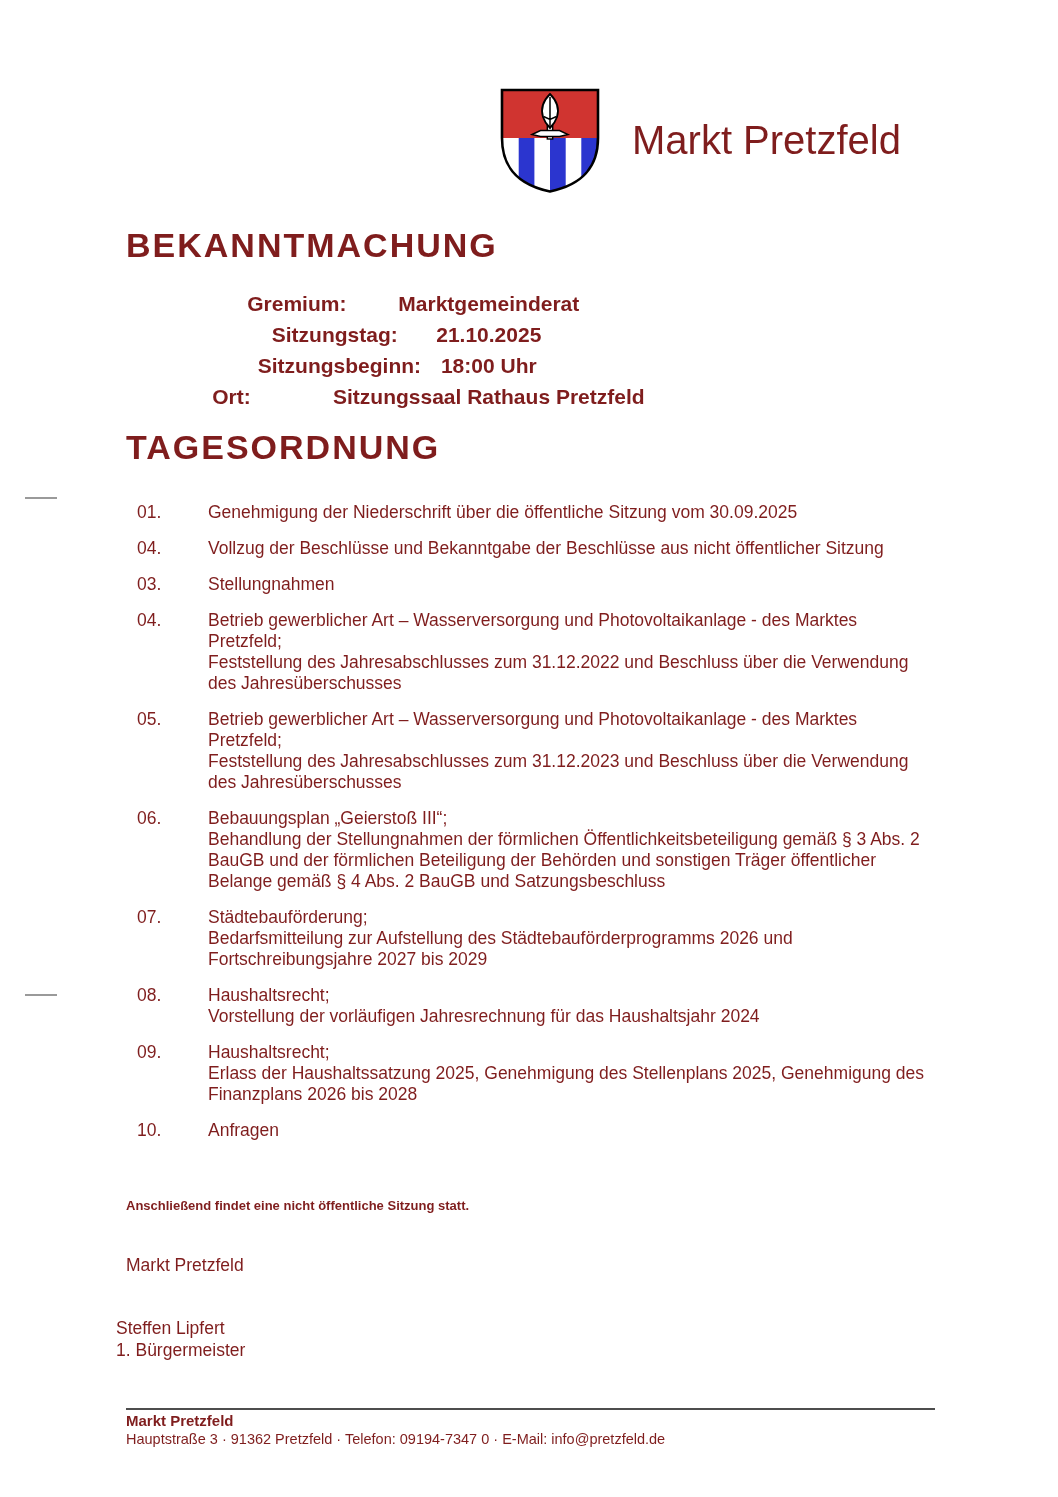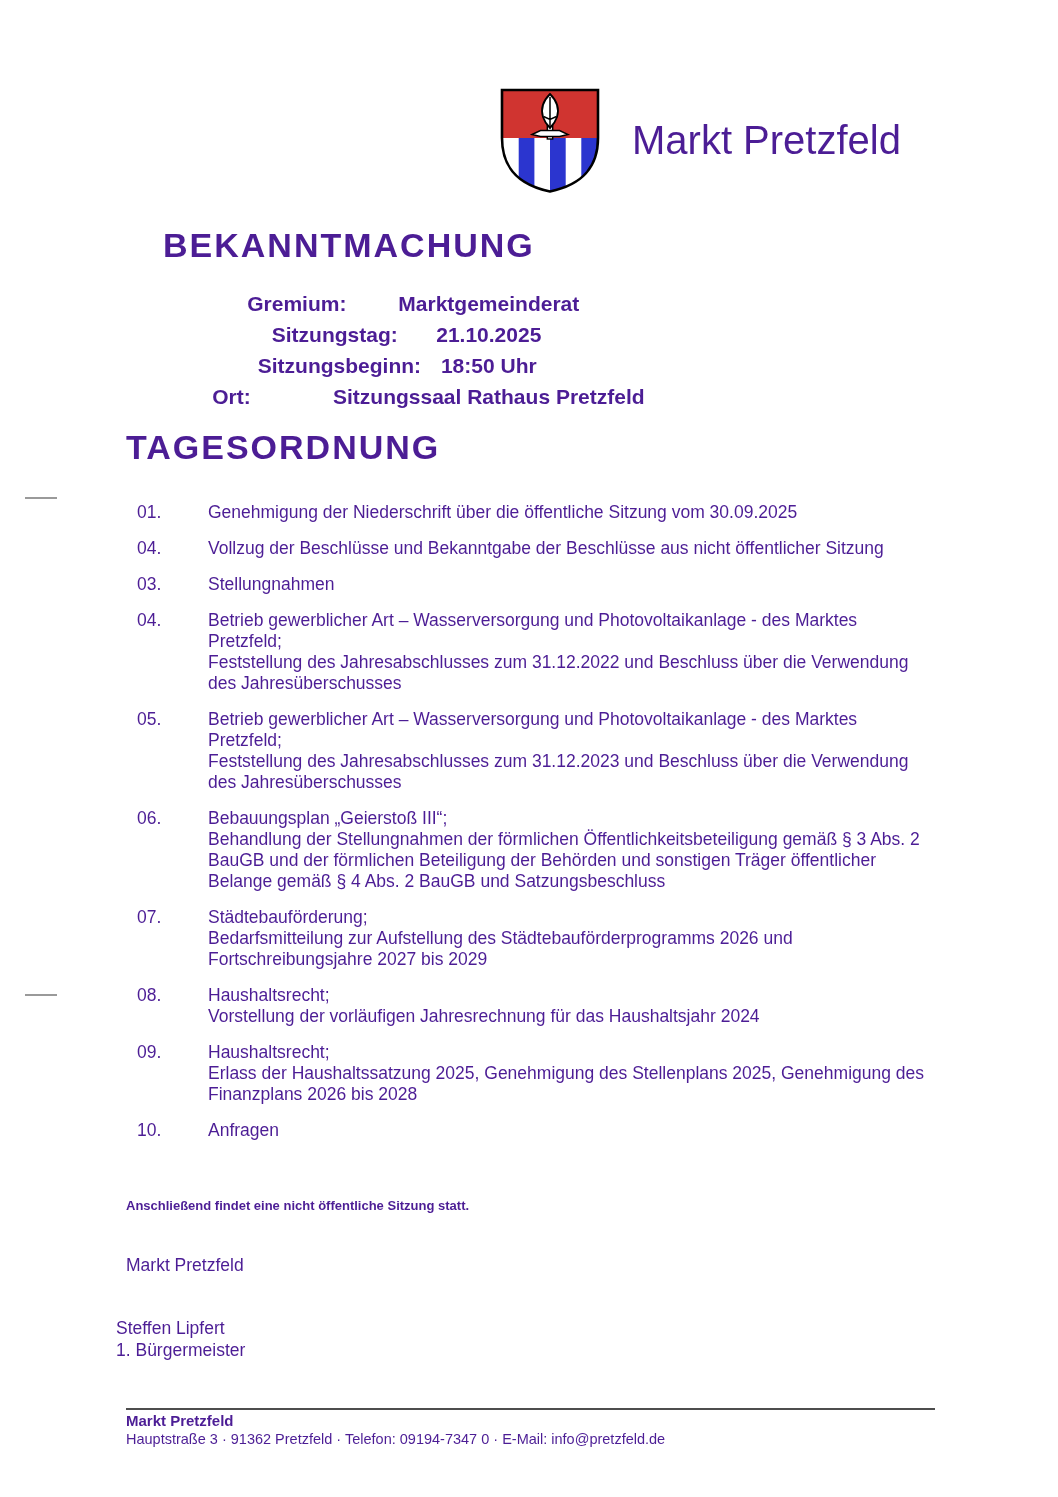--- a/index.html
+++ b/index.html
@@ -1,33 +1,33 @@
 <!DOCTYPE html>
 <html><head>
 <meta charset="utf-8">
 <style>
   html,body{margin:0;padding:0;background:#e8e8e8;}
   .page{
     position:relative;
     width:1058px;height:1497px;
     margin:0 auto;
     background:#ffffff;
-    color:#4c1d95;
+    color:#7f1d1d;
     font-family:"Liberation Sans","DejaVu Sans",sans-serif;
     overflow:hidden;
   }
   .fold-mark{position:absolute;left:25px;width:32px;height:2px;background:#9a9a9a;}
   .fold-top{top:497px;}
   .fold-bottom{top:994px;}
 
   .crest{position:absolute;left:498px;top:86px;width:104px;height:109px;}
   .org-title{position:absolute;left:632px;top:116px;font-size:40px;line-height:1.2;font-weight:400;white-space:nowrap;}
 
   .doc-title{position:absolute;left:126px;margin:0;font-size:34px;font-weight:700;letter-spacing:2px;line-height:1.2;white-space:nowrap;}
-  .doc-title.bekanntmachung{top:225px;margin-left:37px;}
+  .doc-title.bekanntmachung{top:225px;}
   .doc-title.tagesordnung{top:427px;}
 
   .meeting-table{position:absolute;left:130px;top:288px;font-size:21px;font-weight:700;}
   .meeting-row{line-height:31px;white-space:nowrap;text-align:center;}
   .meeting-label{display:inline-block;width:203px;}
 
   .agenda{position:absolute;left:137px;top:502px;width:860px;font-size:17.5px;line-height:21px;}
   .agenda-item{display:flex;margin:0 0 15px 0;}
   .agenda-num{flex:0 0 71px;}
   .agenda-text{flex:0 0 760px;white-space:pre-line;}
@@ -75,21 +75,21 @@
   <h1 class="doc-title bekanntmachung">BEKANNTMACHUNG</h1>
 
   <div class="meeting-table">
     <div class="meeting-row">
       <span class="meeting-label">Gremium:</span><span>Marktgemeinderat</span>
     </div>
     <div class="meeting-row">
       <span class="meeting-label">Sitzungstag:</span><span>21.10.2025</span>
     </div>
     <div class="meeting-row">
-      <span class="meeting-label">Sitzungsbeginn:</span><span>18:50 Uhr</span>
+      <span class="meeting-label">Sitzungsbeginn:</span><span>18:00 Uhr</span>
     </div>
     <div class="meeting-row">
       <span class="meeting-label">Ort:</span><span>Sitzungssaal Rathaus Pretzfeld</span>
     </div>
   </div>
 
   <h2 class="doc-title tagesordnung">TAGESORDNUNG</h2>
 
   <div class="agenda">
     <div class="agenda-item">

